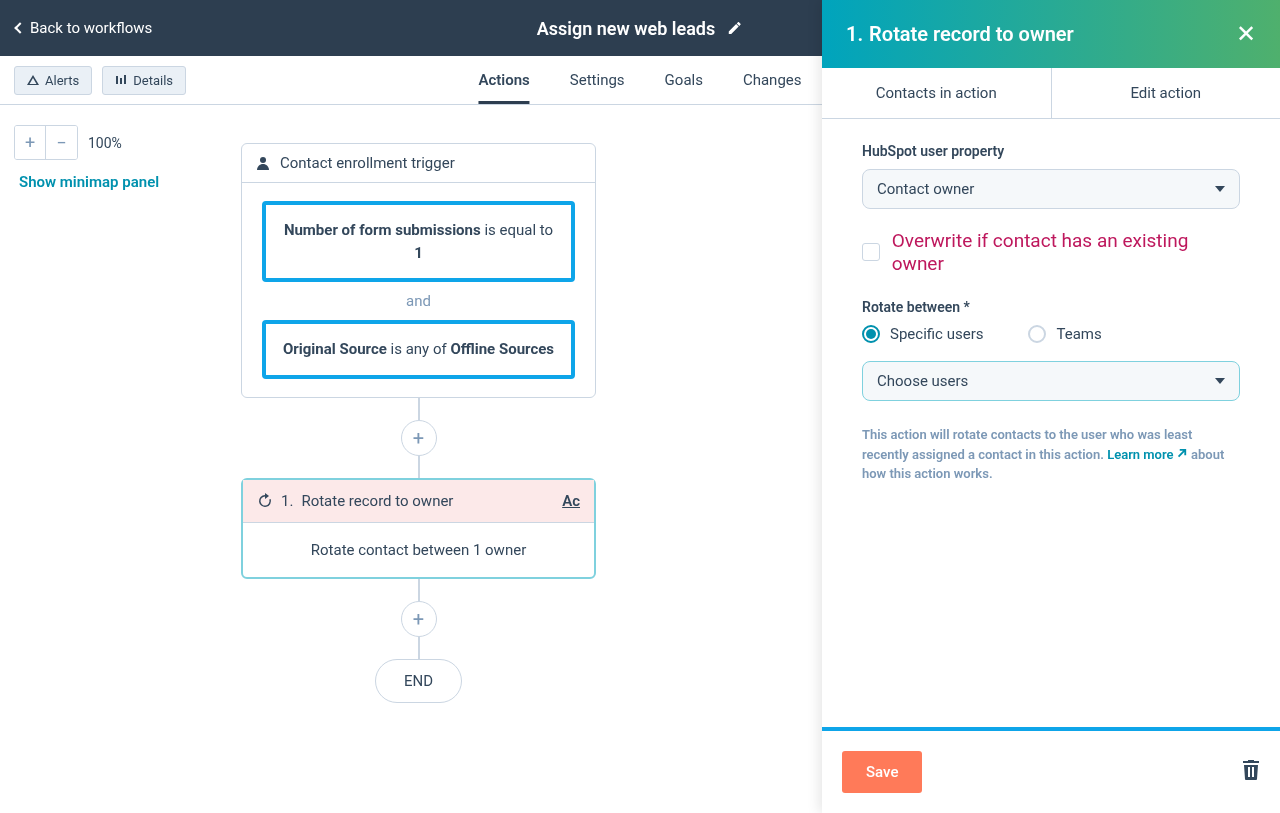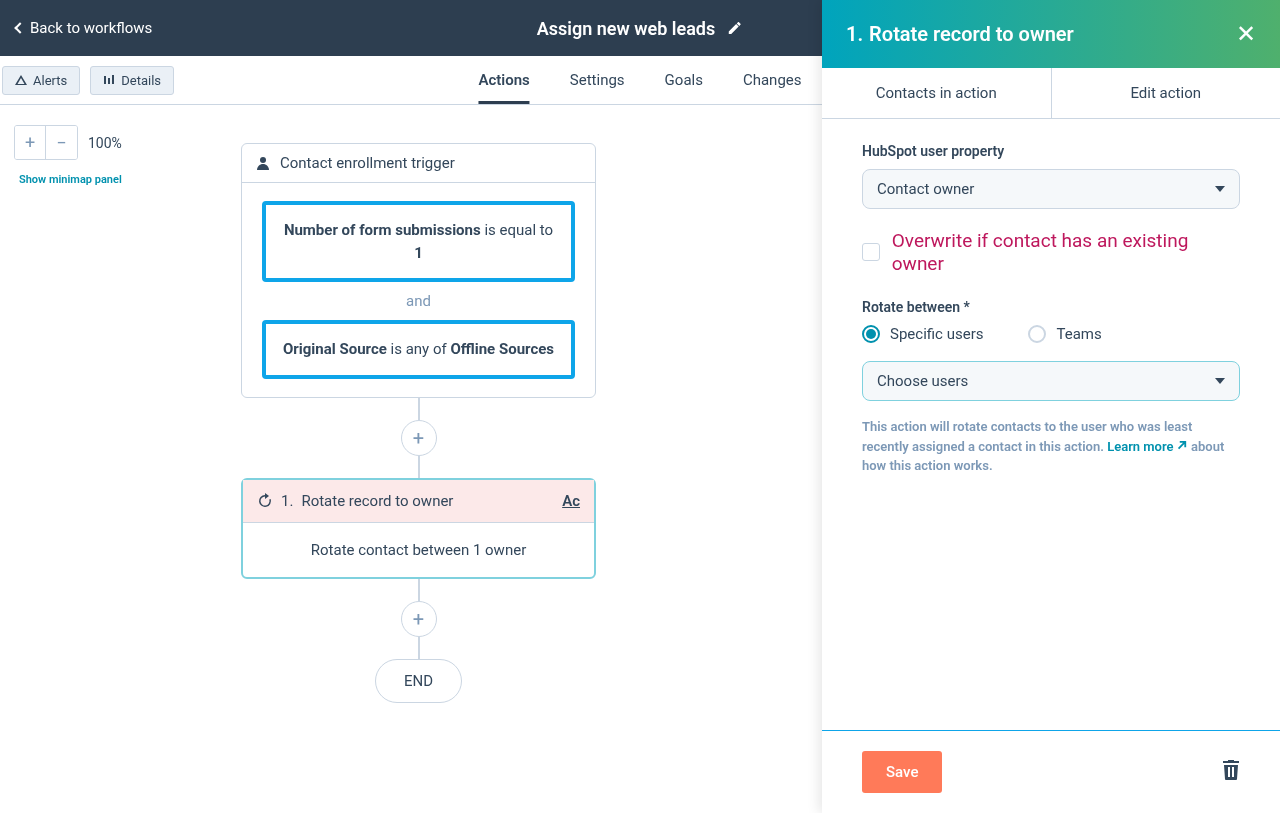--- a/index.html
+++ b/index.html
@@ -7,35 +7,35 @@
 
 
 .top-header { background: #2d3e50; height: 56px; display: flex; align-items: center; padding: 0 16px; color: #fff; position: relative; }
 .back-link { display: flex; align-items: center; gap: 6px; color: #fff; font-size: 15px; cursor: pointer; }
 .chevron-left { width: 8px; height: 8px; border-left: 2px solid #fff; border-bottom: 2px solid #fff; transform: rotate(45deg); }
 .page-title-wrap { position: absolute; left: 50%; transform: translateX(-50%); display: flex; align-items: center; gap: 12px; }
 .page-title { font-size: 18px; font-weight: 600; }
 .pencil-icon { width: 16px; height: 16px; cursor: pointer; }
 
 
-.tabs-bar { height: 49px; border-bottom: 1px solid #cbd6e2; display: flex; align-items: center; padding: 0 2px; position: relative; }
+.tabs-bar { height: 49px; border-bottom: 1px solid #cbd6e2; display: flex; align-items: center; padding: 0 14px; position: relative; }
 .tool-buttons { display: flex; gap: 10px; }
 .tool-btn { display: flex; align-items: center; gap: 6px; padding: 6px 12px; border: 1px solid #cbd6e2; border-radius: 3px; background: #eaf0f6; color: #33475b; font-size: 13px; cursor: pointer; }
 .tabs { position: absolute; left: 50%; transform: translateX(-50%); display: flex; gap: 40px; height: 100%; align-items: center; }
 .tab { color: #33475b; font-size: 15px; cursor: pointer; height: 100%; display: flex; align-items: center; border-bottom: 3px solid transparent; padding-top: 3px; }
 .tab.active { border-bottom-color: #2d3e50; font-weight: 600; }
 
 
 .canvas-area { position: absolute; top: 105px; left: 0; right: 458px; bottom: 0; overflow: hidden; }
 .zoom-controls { position: absolute; top: 20px; left: 14px; display: flex; align-items: center; gap: 10px; }
 .zoom-btns { display: flex; border: 1px solid #cbd6e2; border-radius: 3px; overflow: hidden; }
 .zoom-btn { width: 31px; height: 33px; display: flex; align-items: center; justify-content: center; background: #fff; cursor: pointer; color: #7c98b6; font-size: 18px; }
 .zoom-btn:first-child { border-right: 1px solid #cbd6e2; }
 .zoom-level { color: #33475b; font-size: 14px; }
-.minimap-link { position: absolute; top: 68px; left: 19px; color: #0091ae; font-size: 11px; font-weight: 600; cursor: pointer; }
+.minimap-link { position: absolute; top: 68px; left: 19px; color: #0091ae; font-size: 15px; font-weight: 600; cursor: pointer; }
 
 
 .workflow { position: absolute; top: 38px; left: 50%; transform: translateX(-170px); width: 355px; display: flex; flex-direction: column; align-items: center; }
 .card { width: 100%; border: 1px solid #cbd6e2; border-radius: 6px; background: #fff; }
 .card-header { display: flex; align-items: center; gap: 10px; padding: 10px 14px; border-bottom: 1px solid #cbd6e2; color: #33475b; font-size: 15px; }
 .card-body { padding: 18px 20px; }
 .filter-box { border: 4px solid #0ea5e9; border-radius: 4px; padding: 14px 16px; text-align: center; color: #33475b; font-size: 15px; line-height: 1.5; }
 .filter-and { text-align: center; color: #7c98b6; padding: 10px 0; font-size: 15px; }
 .connector { width: 2px; background: #cbd6e2; }
 .add-circle { width: 36px; height: 36px; border: 1px solid #cbd6e2; border-radius: 50%; background: #fff; display: flex; align-items: center; justify-content: center; color: #7c98b6; font-size: 20px; cursor: pointer; }
@@ -61,23 +61,23 @@
 .caret-down { width: 0; height: 0; border-left: 5px solid transparent; border-right: 5px solid transparent; border-top: 6px solid #33475b; }
 .checkbox-row { display: flex; align-items: center; gap: 12px; margin: 20px 0 24px; }
 .checkbox { width: 18px; height: 18px; border: 1.5px solid #cbd6e2; border-radius: 3px; cursor: pointer; }
 .checkbox-label { color: #be185d; font-size: 19px; }
 .radio-row { display: flex; gap: 45px; margin-bottom: 18px; }
 .radio-item { display: flex; align-items: center; gap: 10px; cursor: pointer; }
 .radio { width: 18px; height: 18px; border: 2px solid #cbd6e2; border-radius: 50%; display: flex; align-items: center; justify-content: center; }
 .radio.checked { border-color: #0091ae; }
 .radio.checked::after { content: ''; width: 10px; height: 10px; background: #0091ae; border-radius: 50%; }
 .radio-label { color: #33475b; font-size: 15px; }
-.help-text { color: #7c98b6; font-size: 13px; font-weight: 600; line-height: 1.5; margin-top: 16px; }
+.help-text { color: #7c98b6; font-size: 13px; font-weight: 600; line-height: 1.5; margin-top: 24px; }
 .help-text a { color: #0091ae; text-decoration: none; }
-.panel-footer { border-top: 1px solid #0ea5e9; padding: 20px 40px; display: flex; align-items: center; }
+.panel-footer { border-top: 4px solid #0ea5e9; padding: 20px 20px; display: flex; align-items: center; }
 .btn-save { background: #ff7a59; color: #fff; border: none; padding: 12px 24px; border-radius: 3px; font-size: 15px; font-weight: 500; cursor: pointer; }
 .btn-cancel { background: #fff; color: #ff7a59; border: 1px solid #ff7a59; padding: 12px 24px; border-radius: 3px; font-size: 15px; cursor: pointer; }
 .trash-icon { margin-left: auto; cursor: pointer; color: #33475b; font-size: 20px; }
 </style>
 </head>
 <body>
 
 <div class="top-header">
   <div class="back-link">
     <span class="chevron-left"></span>

